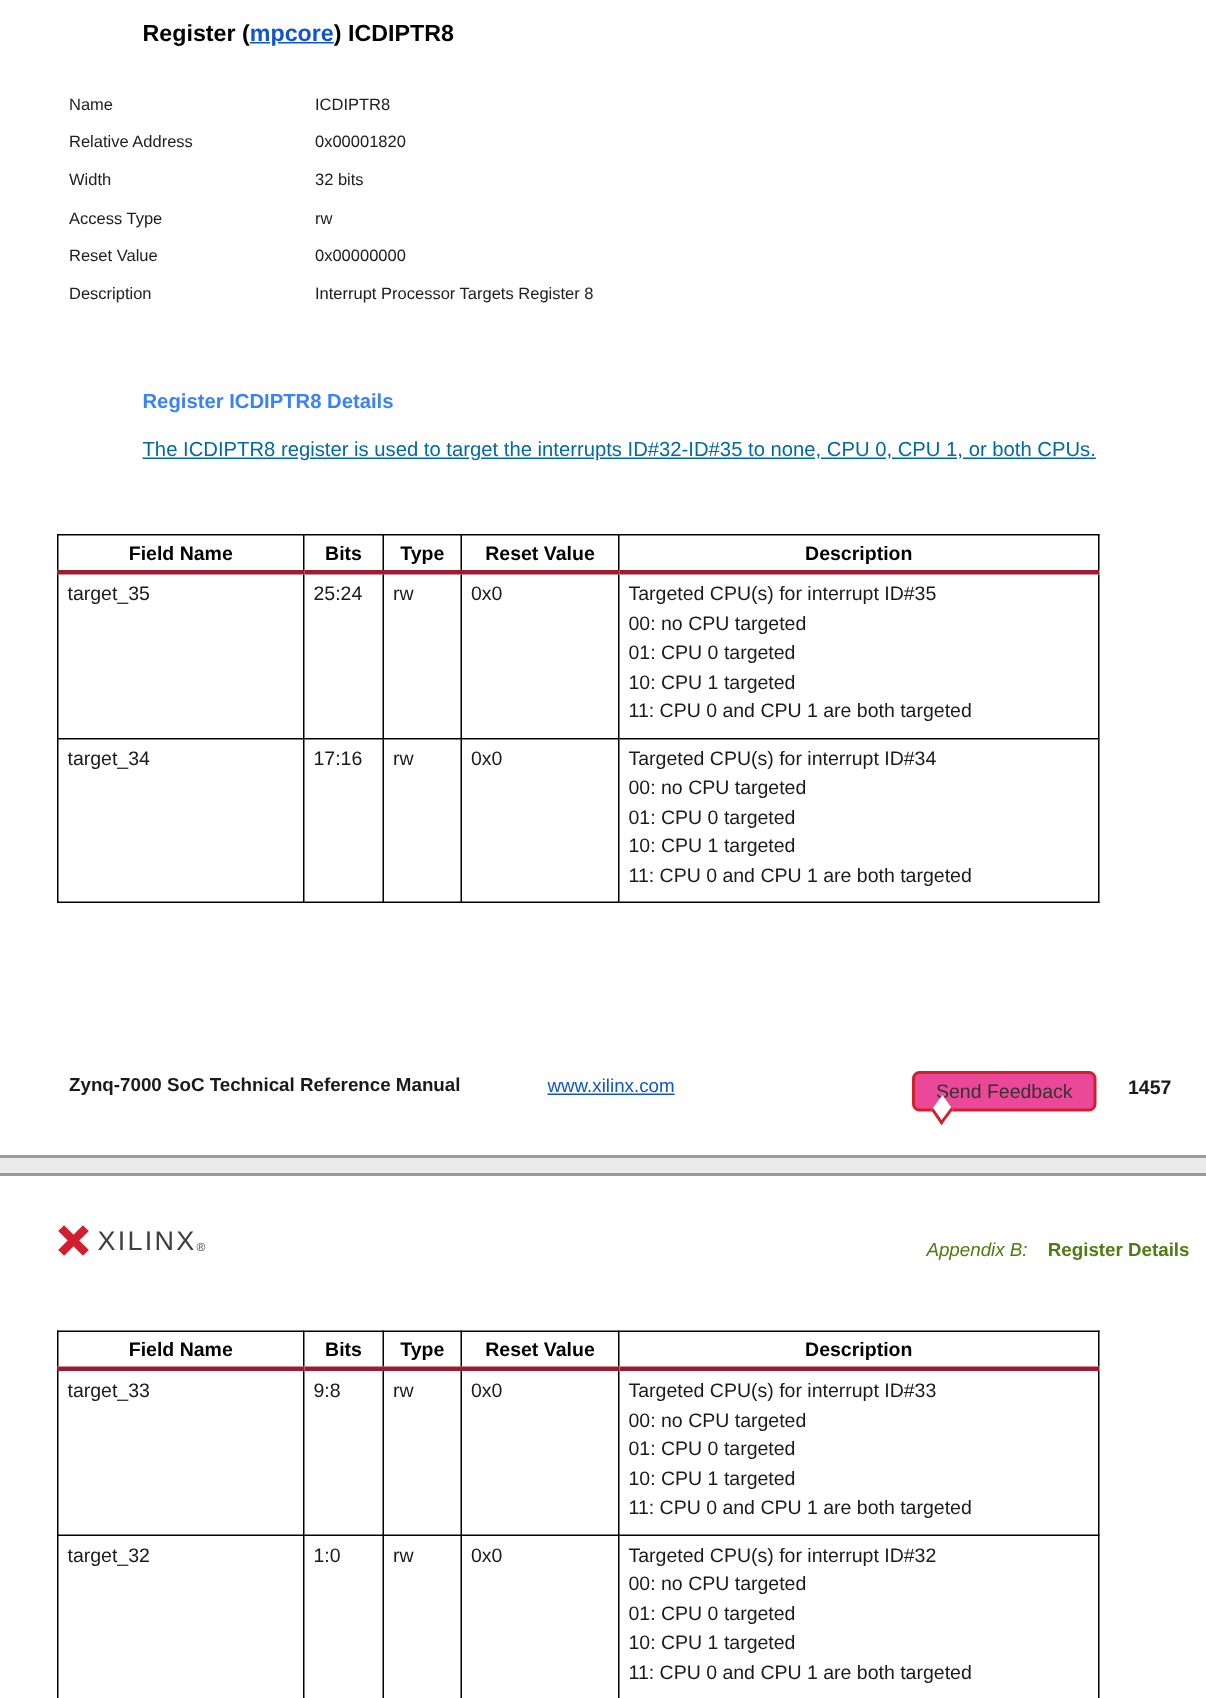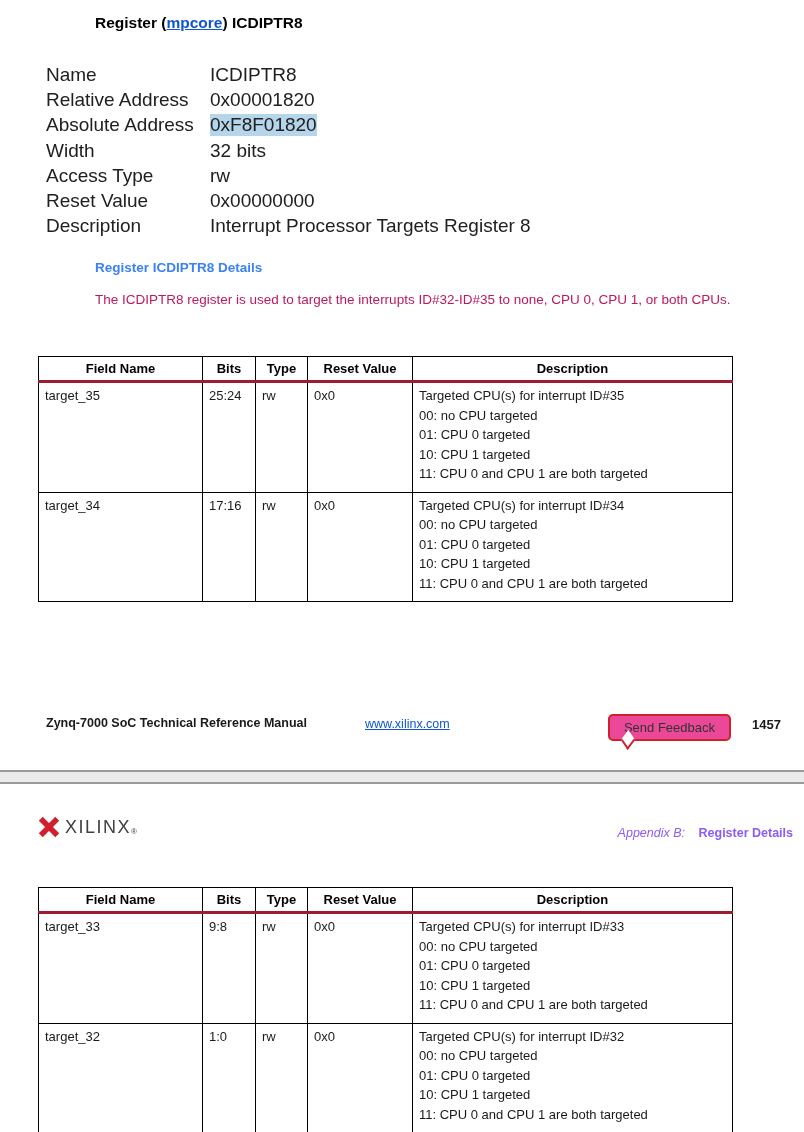--- a/index.html
+++ b/index.html
@@ -20,33 +20,33 @@
     border-top: 2px solid #9a9a9a;
     border-bottom: 2px solid #9a9a9a;
   }
 
   
   .doc-title {
     position: absolute; left: 95px; top: 14px;
     font-size: 15.5px; font-weight: bold; color: #000;
   }
   .link { color: #1155cc; text-decoration: underline; cursor: pointer; font-weight: inherit; }
-  .props { position: absolute; left: 46px; top: 64px; font-size: 19px; color: #202020; }
+  .props { position: absolute; left: 46px; top: 64px; font-size: 11px; color: #202020; }
   .prop-row { display: flex; height: 25.2px; align-items: flex-start; }
   .prop-label { width: 164px; }
   .prop-value { white-space: nowrap; }
   .highlight { background: var(--highlight, #b5d5ea); }
 
   .details-heading {
     position: absolute; left: 95px; top: 260px;
     font-size: 13.5px; font-weight: bold; color: #3b82f6;
   }
   .details-para {
     position: absolute; left: 95px; top: 290px; width: 655px;
-    font-size: 13.5px; line-height: 19px; color: #be185d;
+    font-size: 13.5px; line-height: 19px; color: #0369a1; text-decoration: underline;
   }
 
   table.reg {
     border-collapse: collapse; table-layout: fixed;
     width: 694px; font-size: 13px; background: #fff;
   }
   table.reg th, table.reg td { border: 1px solid #000; }
   table.reg th {
     font-weight: bold; text-align: center; padding: 4px 2px;
     border-bottom: 3px solid var(--accent-red, #9d1c31);
@@ -76,44 +76,40 @@
   }
   .page-number { position: absolute; left: 752px; top: 717px; font-size: 13px; font-weight: bold; }
 
   
   .logo { position: absolute; left: 38px; top: 32px; display: flex; align-items: center; }
   .logo-x { width: 22px; height: 22px; margin-right: 5px; }
   .logo-text { font-size: 18px; letter-spacing: 1.5px; color: #3f3e40; font-weight: 500; }
   .logo-reg { font-size: 8px; color: #3f3e40; align-self: flex-end; margin-bottom: 2px; }
   .appendix {
     position: absolute; right: 11px; top: 42px;
-    font-size: 12.5px; color: #8b5cf6; white-space: nowrap;
+    font-size: 12.5px; color: #4d7c0f; white-space: nowrap;
   }
   .appendix .app-label { font-style: italic; margin-right: 10px; }
   .appendix .app-title { font-weight: bold; }
 </style>
 </head>
 <body>
 
 <div class="page page-1">
 
   <div class="doc-title"><span>Register (</span><a class="link">mpcore</a><span>) ICDIPTR8</span></div>
 
   <div class="props">
     <div class="prop-row">
       <span class="prop-label">Name</span>
       <span class="prop-value">ICDIPTR8</span>
     </div>
     <div class="prop-row">
       <span class="prop-label">Relative Address</span>
       <span class="prop-value">0x00001820</span>
-    </div>
-    <div class="prop-row">
-      <span class="prop-label">Absolute Address</span>
-      <span class="prop-value highlight">0xF8F01820</span>
     </div>
     <div class="prop-row">
       <span class="prop-label">Width</span>
       <span class="prop-value">32 bits</span>
     </div>
     <div class="prop-row">
       <span class="prop-label">Access Type</span>
       <span class="prop-value">rw</span>
     </div>
     <div class="prop-row">

